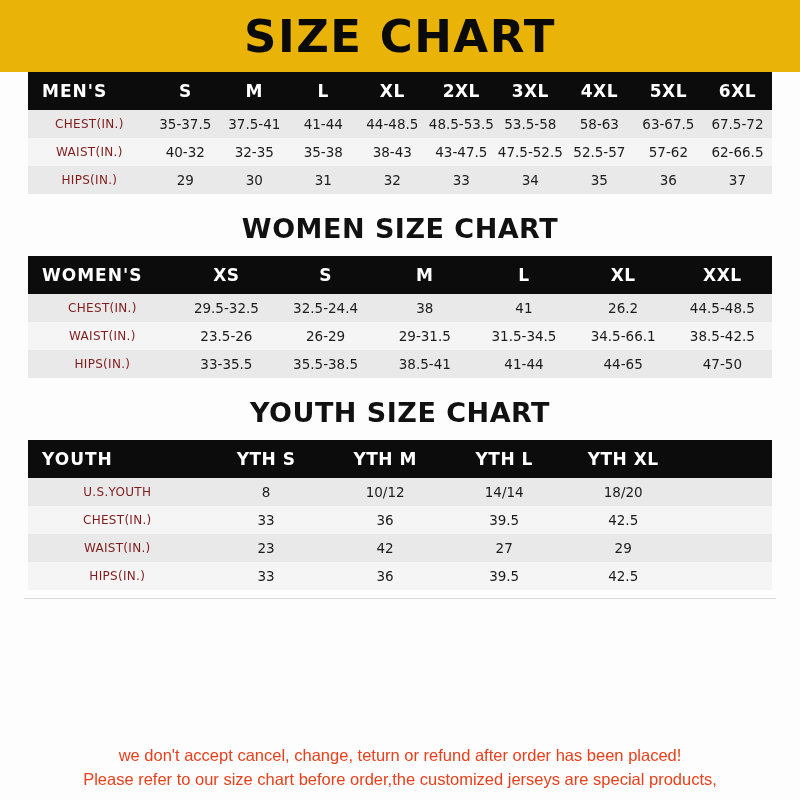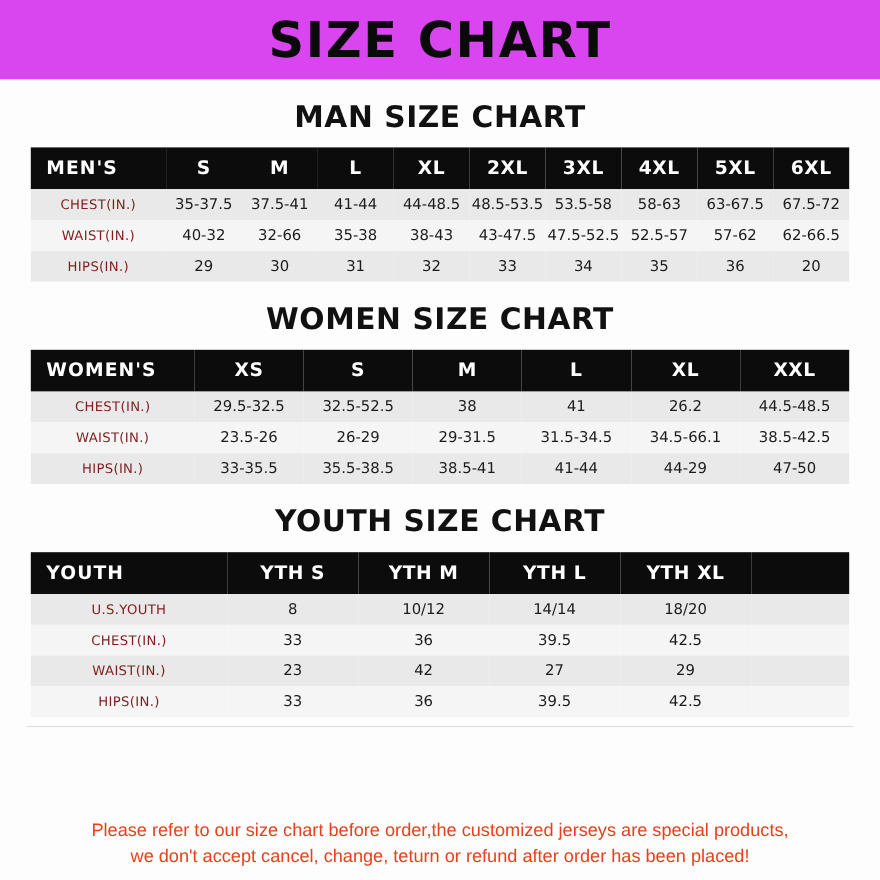--- a/index.html
+++ b/index.html
@@ -16,21 +16,21 @@
   }
   .page {
     width: 800px;
     height: 800px;
     position: relative;
     background: #fdfdfd;
   }
   
   .banner {
     height: 72px;
-    background: #d946ef;
+    background: #eab308;
     display: flex;
     align-items: center;
     justify-content: center;
     text-align: center;
   }
   .banner-title {
     font-family: "DejaVu Sans", sans-serif;
     font-weight: bold;
     font-size: 45px;
     letter-spacing: 1.5px;
@@ -111,21 +111,20 @@
 </style>
 </head>
 <body>
 
 <div class="page">
 
   <div class="banner">
     <div class="banner-title">SIZE CHART</div>
   </div>
 
-  <div class="section-title">MAN SIZE CHART</div>
   <div class="table-wrap">
     <table>
       <colgroup>
         <col style="width:16.5%">
         <col span="9">
       </colgroup>
       <thead>
         <tr class="head">
           <th class="rowlabel">MEN'S</th>
           <th>S</th>
@@ -148,40 +147,40 @@
           <td>44-48.5</td>
           <td>48.5-53.5</td>
           <td>53.5-58</td>
           <td>58-63</td>
           <td>63-67.5</td>
           <td>67.5-72</td>
         </tr>
         <tr class="lighter">
           <td class="rowlabel">WAIST(IN.)</td>
           <td>40-32</td>
-          <td>32-66</td>
+          <td>32-35</td>
           <td>35-38</td>
           <td>38-43</td>
           <td>43-47.5</td>
           <td>47.5-52.5</td>
           <td>52.5-57</td>
           <td>57-62</td>
           <td>62-66.5</td>
         </tr>
         <tr class="light">
           <td class="rowlabel">HIPS(IN.)</td>
           <td>29</td>
           <td>30</td>
           <td>31</td>
           <td>32</td>
           <td>33</td>
           <td>34</td>
           <td>35</td>
           <td>36</td>
-          <td>20</td>
+          <td>37</td>
         </tr>
       </tbody>
     </table>
   </div>
 
   <div class="section-title">WOMEN SIZE CHART</div>
   <div class="table-wrap">
     <table>
       <colgroup>
         <col style="width:20%">
@@ -195,42 +194,42 @@
           <th>M</th>
           <th>L</th>
           <th>XL</th>
           <th>XXL</th>
         </tr>
       </thead>
       <tbody>
         <tr class="light">
           <td class="rowlabel">CHEST(IN.)</td>
           <td>29.5-32.5</td>
-          <td>32.5-52.5</td>
+          <td>32.5-24.4</td>
           <td>38</td>
           <td>41</td>
           <td>26.2</td>
           <td>44.5-48.5</td>
         </tr>
         <tr class="lighter">
           <td class="rowlabel">WAIST(IN.)</td>
           <td>23.5-26</td>
           <td>26-29</td>
           <td>29-31.5</td>
           <td>31.5-34.5</td>
           <td>34.5-66.1</td>
           <td>38.5-42.5</td>
         </tr>
         <tr class="light">
           <td class="rowlabel">HIPS(IN.)</td>
           <td>33-35.5</td>
           <td>35.5-38.5</td>
           <td>38.5-41</td>
           <td>41-44</td>
-          <td>44-29</td>
+          <td>44-65</td>
           <td>47-50</td>
         </tr>
       </tbody>
     </table>
   </div>
 
   <div class="section-title">YOUTH SIZE CHART</div>
   <div class="table-wrap">
     <table>
       <colgroup>
@@ -281,17 +280,17 @@
           <td>42.5</td>
           <td></td>
         </tr>
       </tbody>
     </table>
   </div>
 
   <div class="divider"></div>
 
   <div class="note">
+    <span class="note-line">we don't accept cancel, change, teturn or refund after order has been placed!</span>
     <span class="note-line">Please refer to our size chart before order,the customized jerseys are special products,</span>
-    <span class="note-line">we don't accept cancel, change, teturn or refund after order has been placed!</span>
   </div>
 
 </div>
 
 </body></html>

